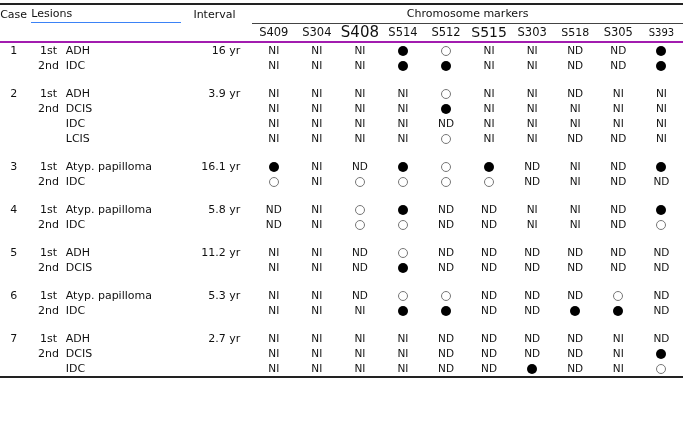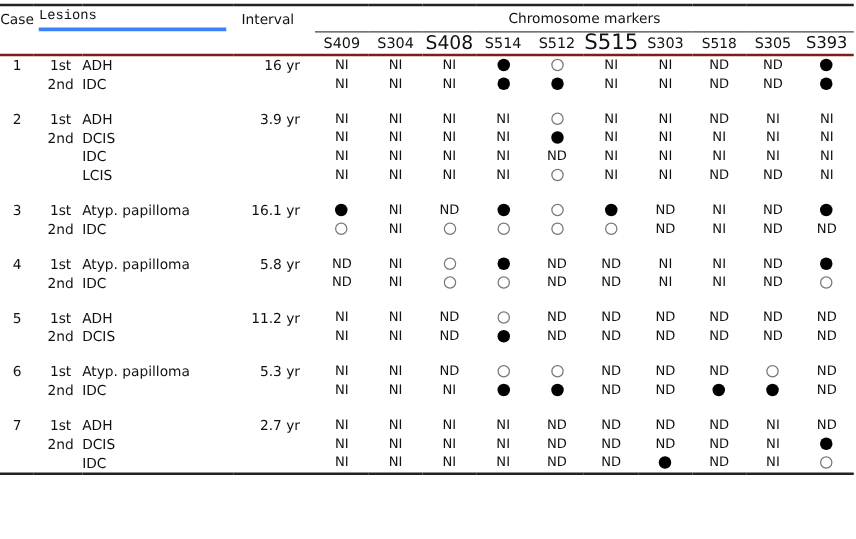--- a/index.html
+++ b/index.html
@@ -1,23 +1,23 @@
 <!DOCTYPE html>
 <html><head>
 <meta charset="utf-8">
 <style>
   html, body { margin: 0; padding: 0; background: #ffffff; }
   body { width: 685px; height: 431px; overflow: hidden; font-family: "DejaVu Sans", "Liberation Sans", sans-serif; color: #111; }
   .wrap { position: relative; width: 610px; height: 431px; }
   table { border-collapse: collapse; position: absolute; left: 0; top: 3px; width: 683px; font-size: 11px; }
   td, th { padding: 0; font-weight: normal; height: 15px; line-height: 15px; white-space: nowrap; }
   thead tr.top th { border-top: 2px solid #222; height: 17px; line-height: 17px; }
-  thead tr.sub th { border-bottom: 2px solid #7f1d1d; height: 17px; line-height: 17px; font-size: 11.5px; }
+  thead tr.sub th { border-bottom: 2px solid #a21caf; height: 17px; line-height: 17px; font-size: 11.5px; }
   .hdr-markers { border-bottom: 1px solid #444; text-align: center; }
-  .lesions-hdr { border-bottom: 3px solid #3b82f6; font-family: Liberation Mono, monospace; }
+  .lesions-hdr { border-bottom: 1px solid #3b82f6; }
   tr.last td { border-bottom: 2px solid #222; }
   .c-case { width: 24px; text-align: center; }
   .c-ord { width: 34px; padding-left: 4px; text-align: center; }
   .c-lesion { width: 120px; text-align: left; }
   .c-int { width: 46px; text-align: right; padding-right: 12px; }
   .c-m { width: 42.5px; text-align: center; font-size: 10.5px; }
   tr.gap td { height: 13px; }
   .dot { display: inline-block; width: 10px; height: 10px; border-radius: 50%; vertical-align: middle; box-sizing: border-box; }
   .dot.filled { background: #000; }
   .dot.open { border: 1px solid #777; background: #fff; }
@@ -39,25 +39,25 @@
       <tr class="sub" id="marker-header-row">
         <th></th>
         <th></th>
         <th></th>
         <th></th>
       <th class="c-m" style="font-size: 11.5px;">S409</th>
           <th class="c-m" style="font-size: 11.5px;">S304</th>
           <th class="c-m" style="font-size: 15px;">S408</th>
           <th class="c-m" style="font-size: 11.5px;">S514</th>
           <th class="c-m" style="font-size: 11.5px; margin-top: 20px;">S512</th>
-          <th class="c-m" style="font-size: 17px;">S515</th>
+          <th class="c-m" style="font-size: 14px;">S515</th>
           <th class="c-m" style="font-size: 11.5px;">S303</th>
           <th class="c-m" style="font-size: 11px;">S518</th>
           <th class="c-m" style="font-size: 11.5px;">S305</th>
-          <th class="c-m" style="font-size: 13px;">S393</th>
+          <th class="c-m" style="font-size: 10px;">S393</th>
         </tr>
     </thead>
     <tbody id="table-body">
         <tr>
           <td class="c-case">1</td>
           <td class="c-ord">1st</td>
           <td class="c-lesion">ADH</td>
           <td class="c-int">16 yr</td>
           <td class="c-m">NI</td>
           <td class="c-m">NI</td>

